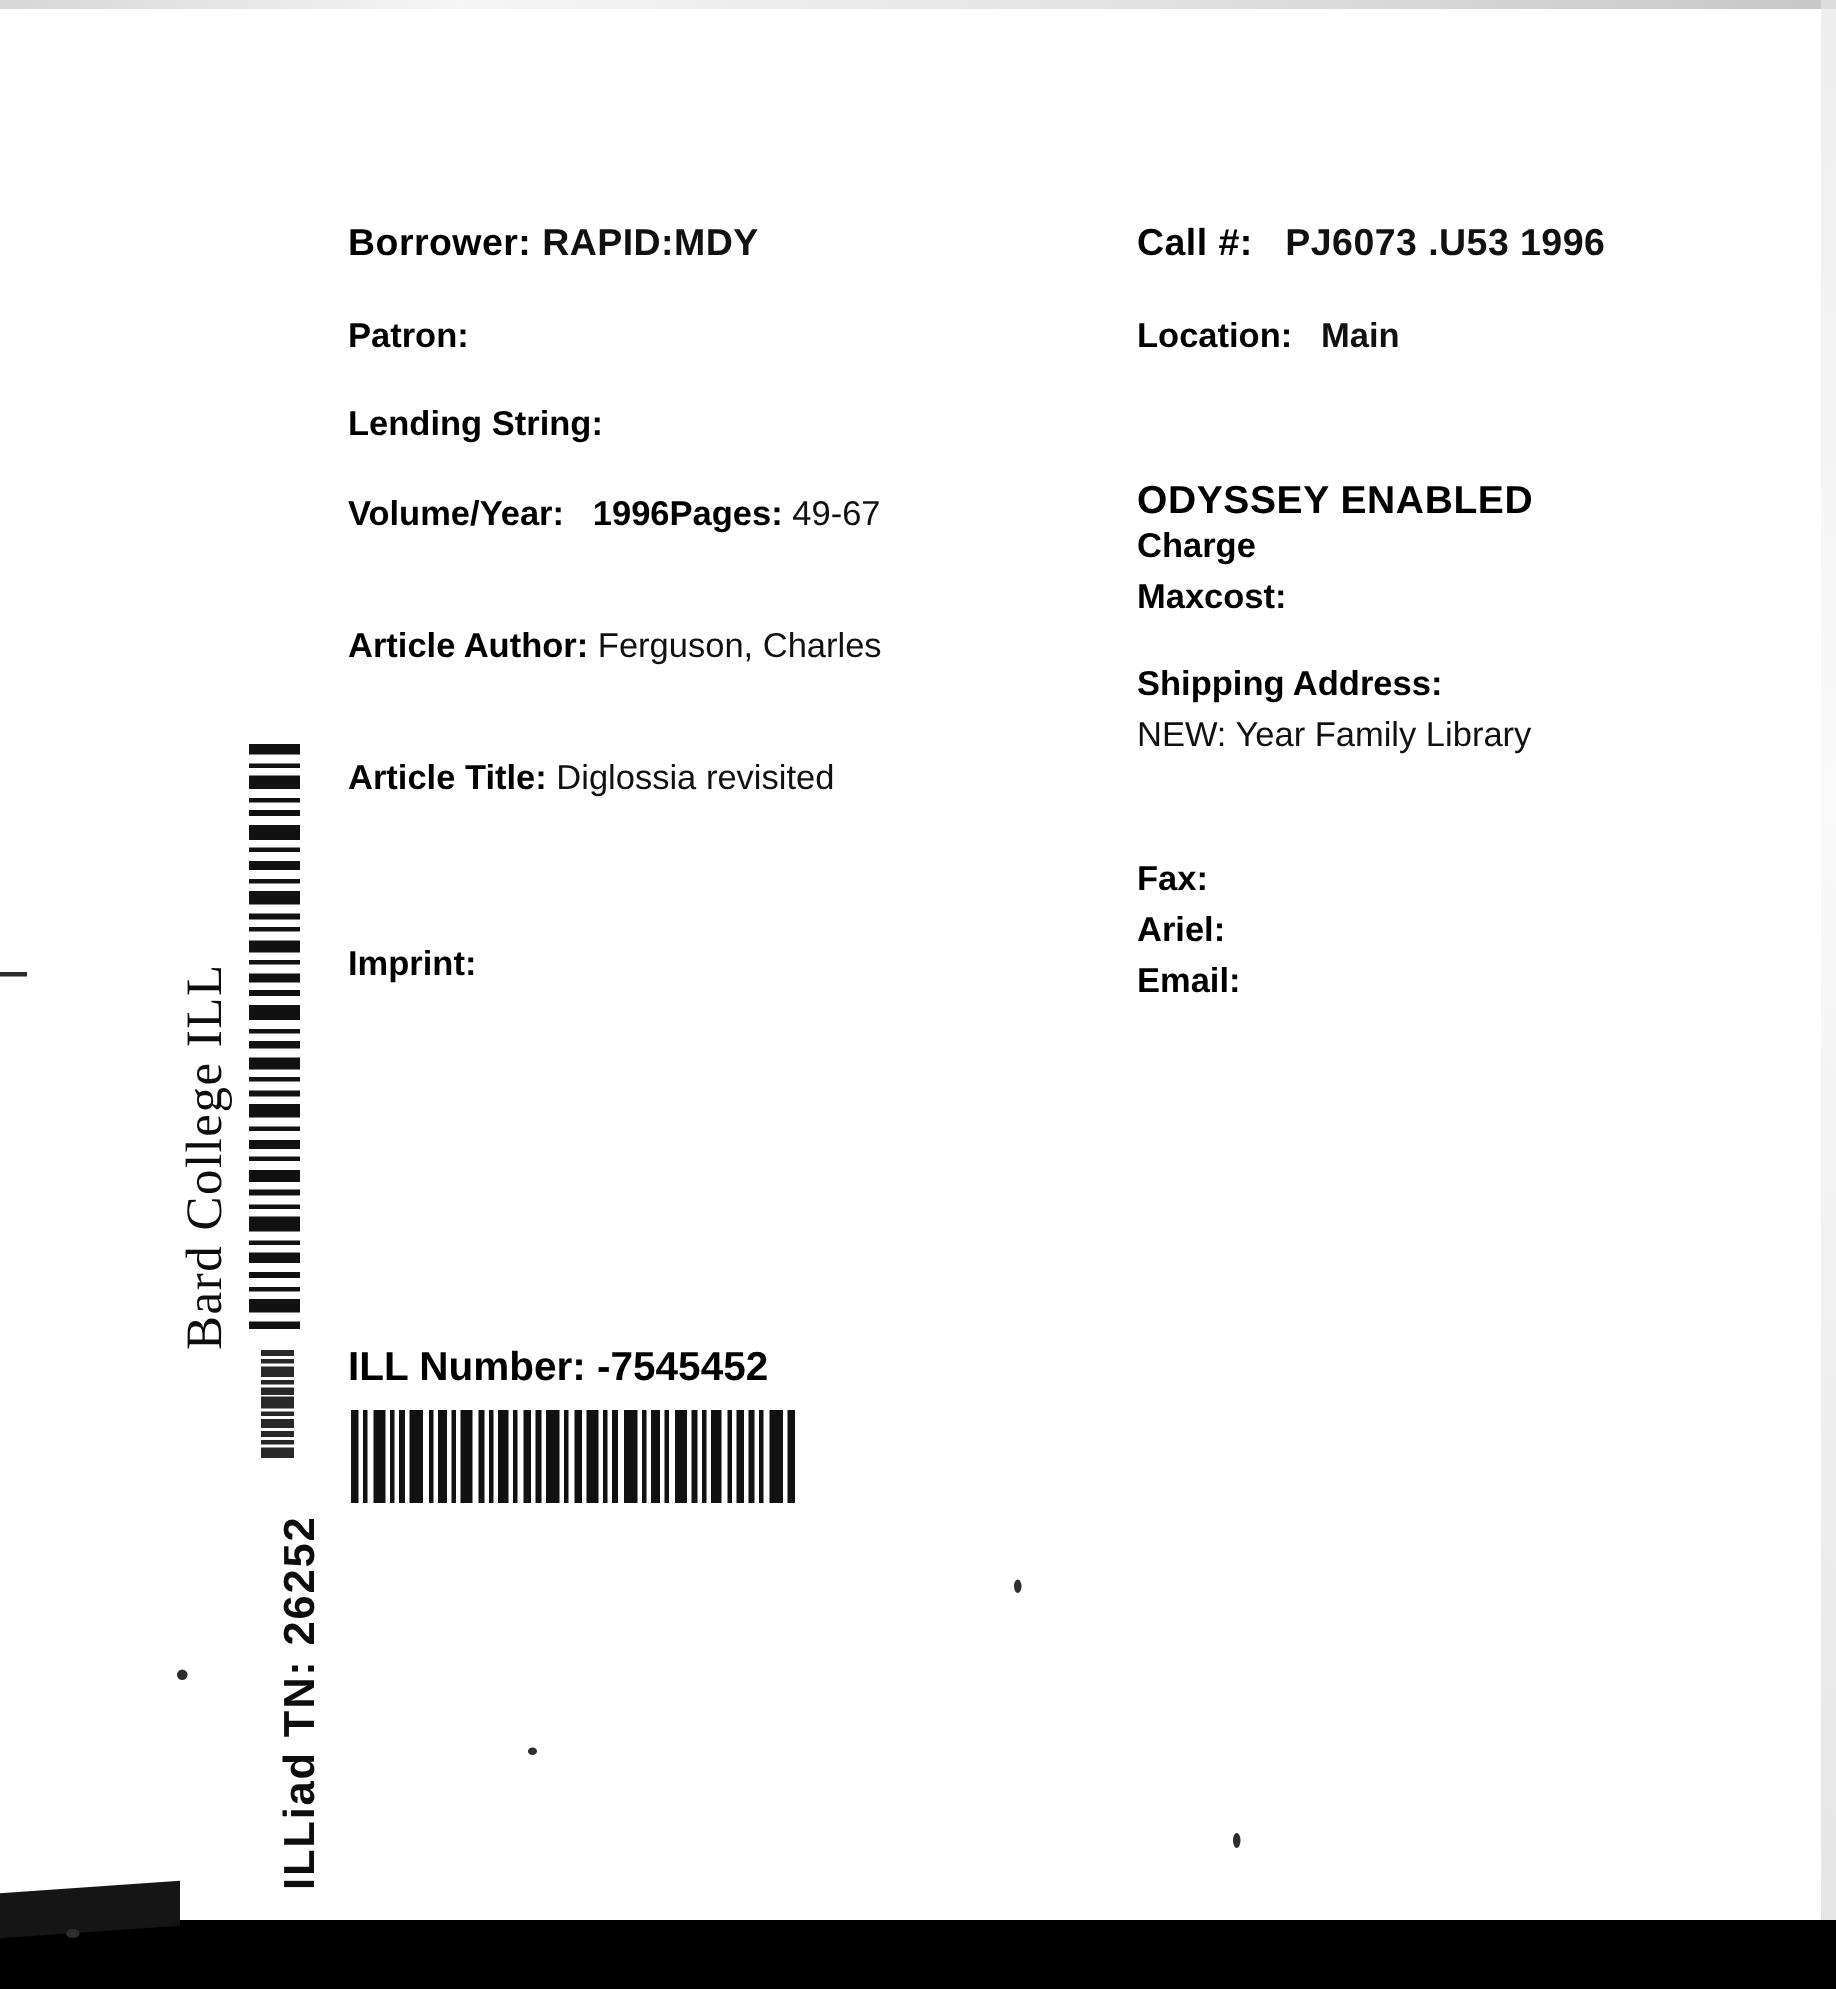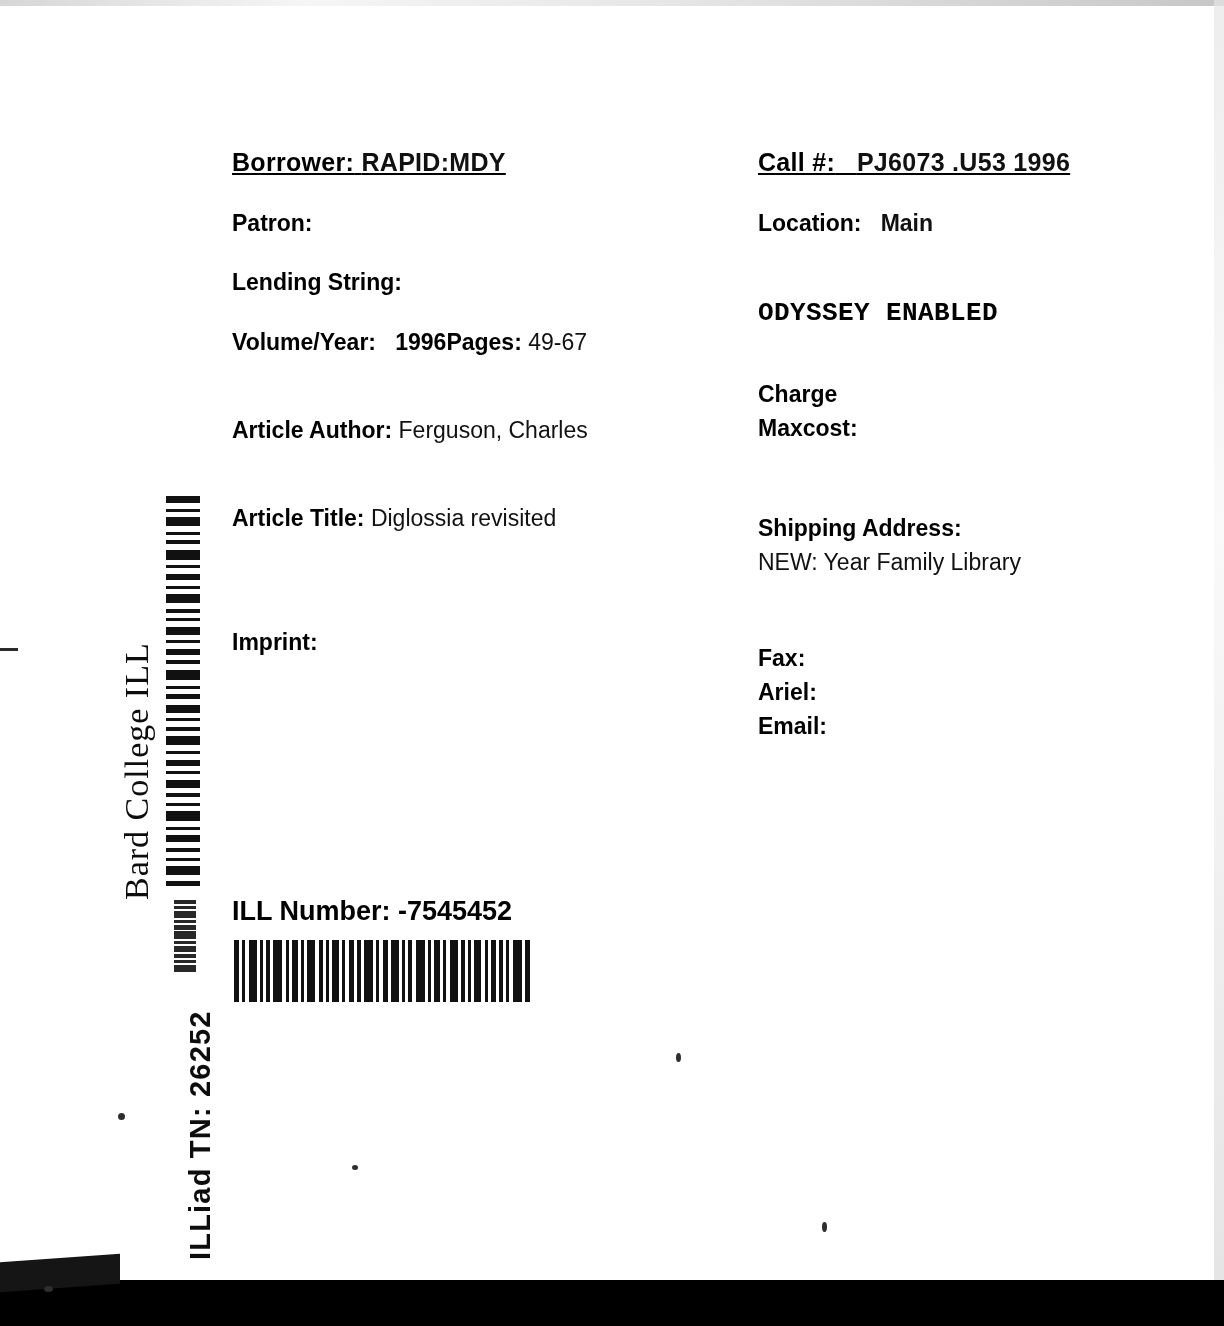--- a/index.html
+++ b/index.html
@@ -151,29 +151,26 @@
   .value {
     font-weight: normal;
     color: #111;
   }
   .value.bold { font-weight: bold; }
 
   .big {
     font-size: 25px;
     font-weight: bold;
     letter-spacing: .3px;
-    text-decoration: underline;
   }
 
   .odyssey {
     font-size: 26px;
     font-weight: bold;
     letter-spacing: .4px;
-    margin-bottom: 52px;
-    font-family: Liberation Mono, monospace;
   }
 
   .ill-number {
     position: absolute;
     left: 232px;
     top: 896px;
     font-size: 27px;
     font-weight: bold;
   }
 
@@ -361,34 +358,34 @@
 </div>
 
 <div class="col-right">
 
   <div class="row big">
     <span class="label">Call #:</span>
     &nbsp;
     <span class="value bold">PJ6073 .U53 1996</span>
   </div>
 
-  <div class="row" style="margin-bottom:60px">
+  <div class="row" style="margin-bottom:80px">
     <span class="label">Location:</span>
     &nbsp;
     <span class="value bold">Main</span>
   </div>
 
   <div class="odyssey">ODYSSEY ENABLED</div>
 
   <div class="row tight">
     <span class="label">Charge</span>
     <span class="value"></span>
   </div>
 
-  <div class="row" style="margin-bottom:70px">
+  <div class="row" style="margin-bottom:28px">
     <span class="label">Maxcost:</span>
     <span class="value"></span>
   </div>
 
   <div class="row tight">
     <span class="label">Shipping Address:</span>
   </div>
 
   <div class="row" style="margin-bottom:66px">
     <span class="value">NEW: Year Family Library</span>

